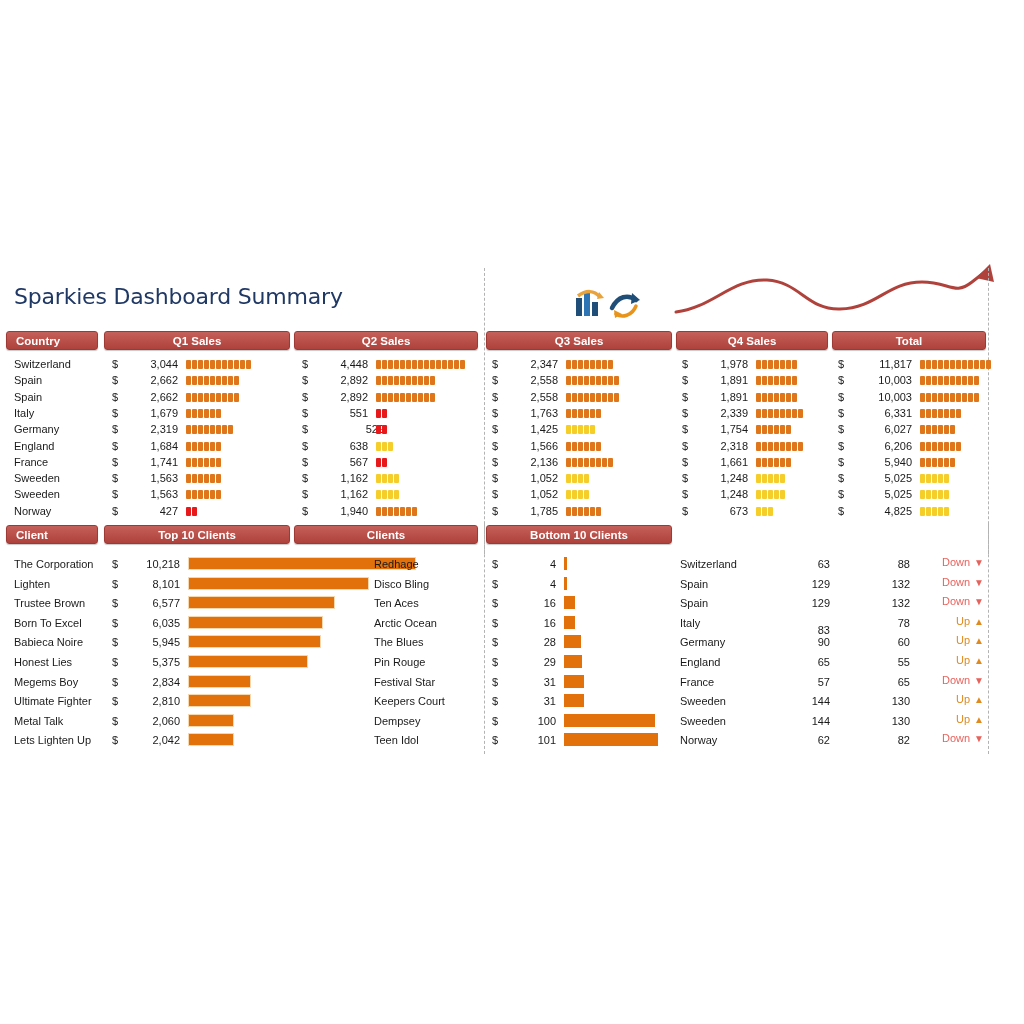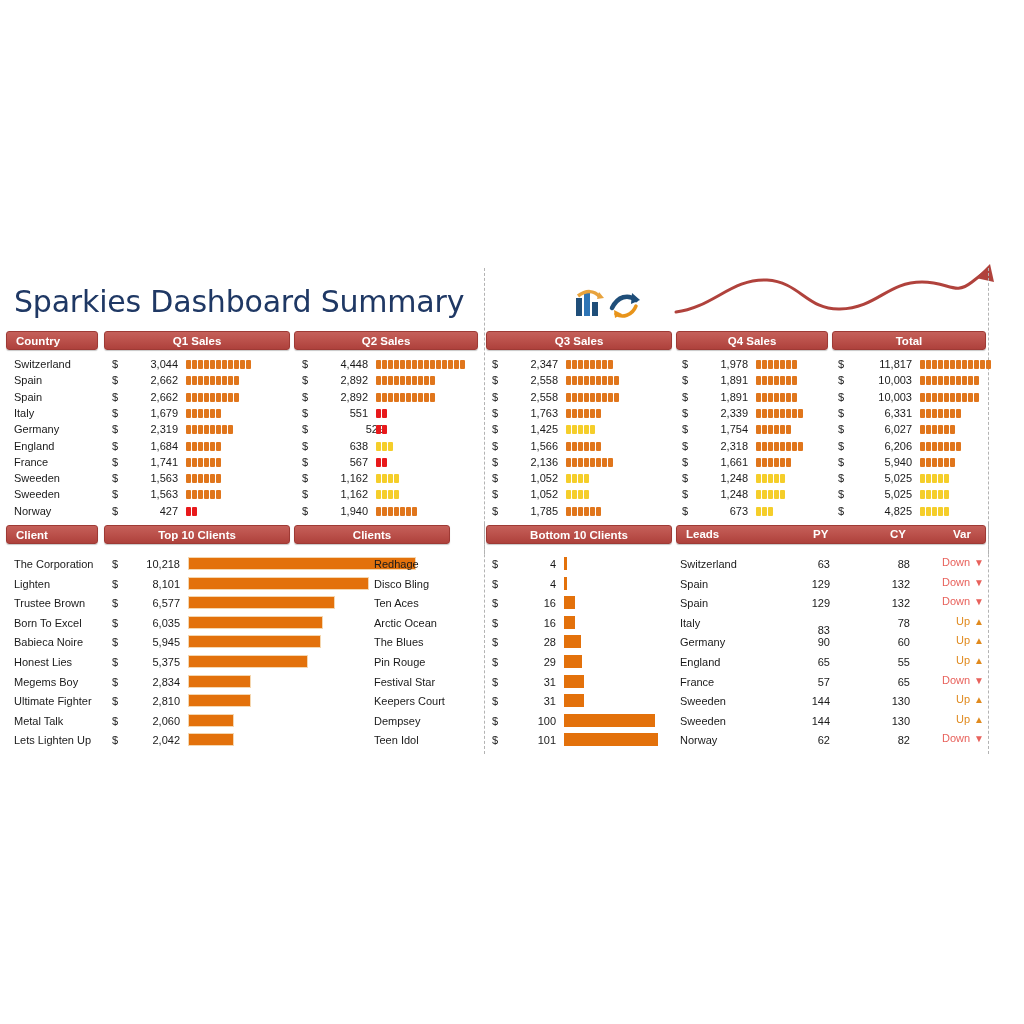--- a/index.html
+++ b/index.html
@@ -8,21 +8,21 @@
     background:#ffffff;
     font-family:"Liberation Sans", sans-serif;
     overflow:hidden;
     position:relative;
   }
   .canvas{position:absolute;left:0;top:0;width:1024px;height:1024px;}
 
   
   .title{
     position:absolute;left:14px;top:284px;
-    font-size:30px;color:#1F3864;
+    font-size:22px;color:#1F3864;
     font-family:"DejaVu Sans", sans-serif;
     font-weight:400;letter-spacing:-0.2px;
     white-space:nowrap;
   }
 
   
   .deco-icons{position:absolute;left:572px;top:288px;width:80px;height:34px;}
   .deco-arrow{position:absolute;left:672px;top:262px;width:330px;height:62px;}
 
   
@@ -691,33 +691,27 @@
         </div>
       </div>
     </div>
 
   <div class="band l" style="left:6px;top:525px;width:92px;">
     <span>Client</span>
     </div>
   <div class="band c" style="left:104px;top:525px;width:186px;">
     <span>Top 10 Clients</span>
     </div>
-  <div class="band c" style="left:294px;top:525px;width:156px;">
+  <div class="band c" style="left:294px;top:525px;width:184px;">
     <span>Clients</span>
     </div>
   <div class="band c" style="left:486px;top:525px;width:186px;">
     <span>Bottom 10 Clients</span>
     </div>
 
-  <div class="band-leads" style="left:676px;top:525px;width:310px;">
-    <span class="lbl" style="left:9px;">Leads</span>
-    <span class="lbl" style="left:136px;">PY</span>
-    <span class="lbl" style="left:213px;">CY</span>
-    <span class="lbl" style="left:276px;">Var</span>
-  </div>
 
   <div id="bot-body">
       <div>
         <div class="cell" style="left: 14px; top: 556px;">The Corporation</div>
         <div class="cell" style="left: 112px; top: 556px;">$</div>
         <div class="cell r num" style="left: 120px; top: 556px; width: 60px;">10,218</div>
         <div class="hbar" style="left: 188px; top: 557px; width: 228px;"></div>
       </div>
       <div>
         <div class="cell" style="left: 14px; top: 575.6px;">Lighten</div>

